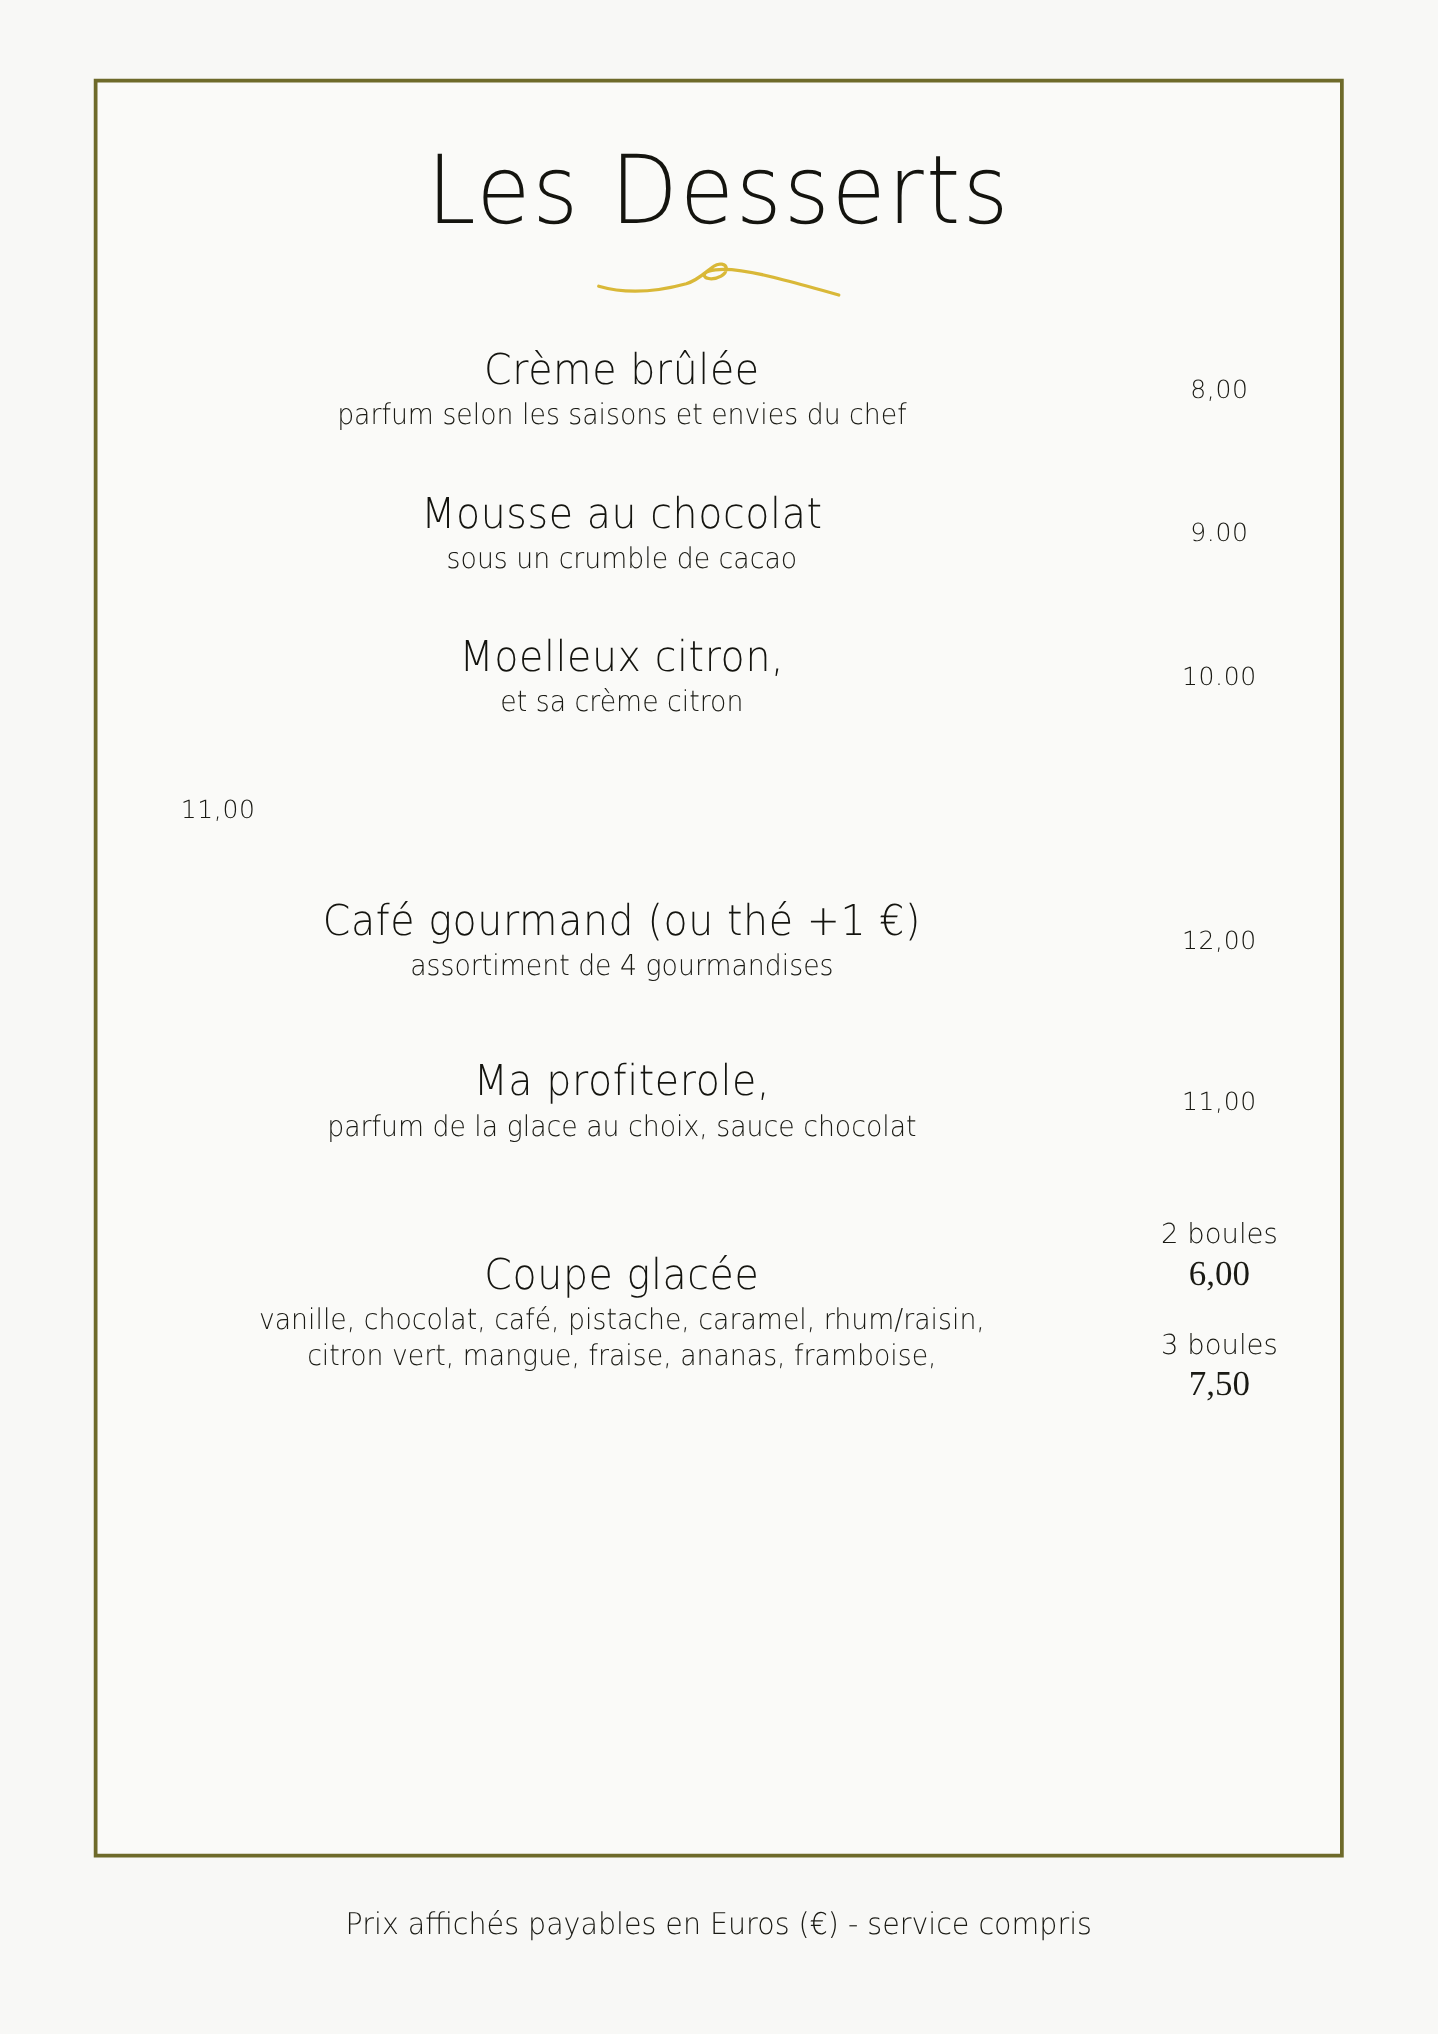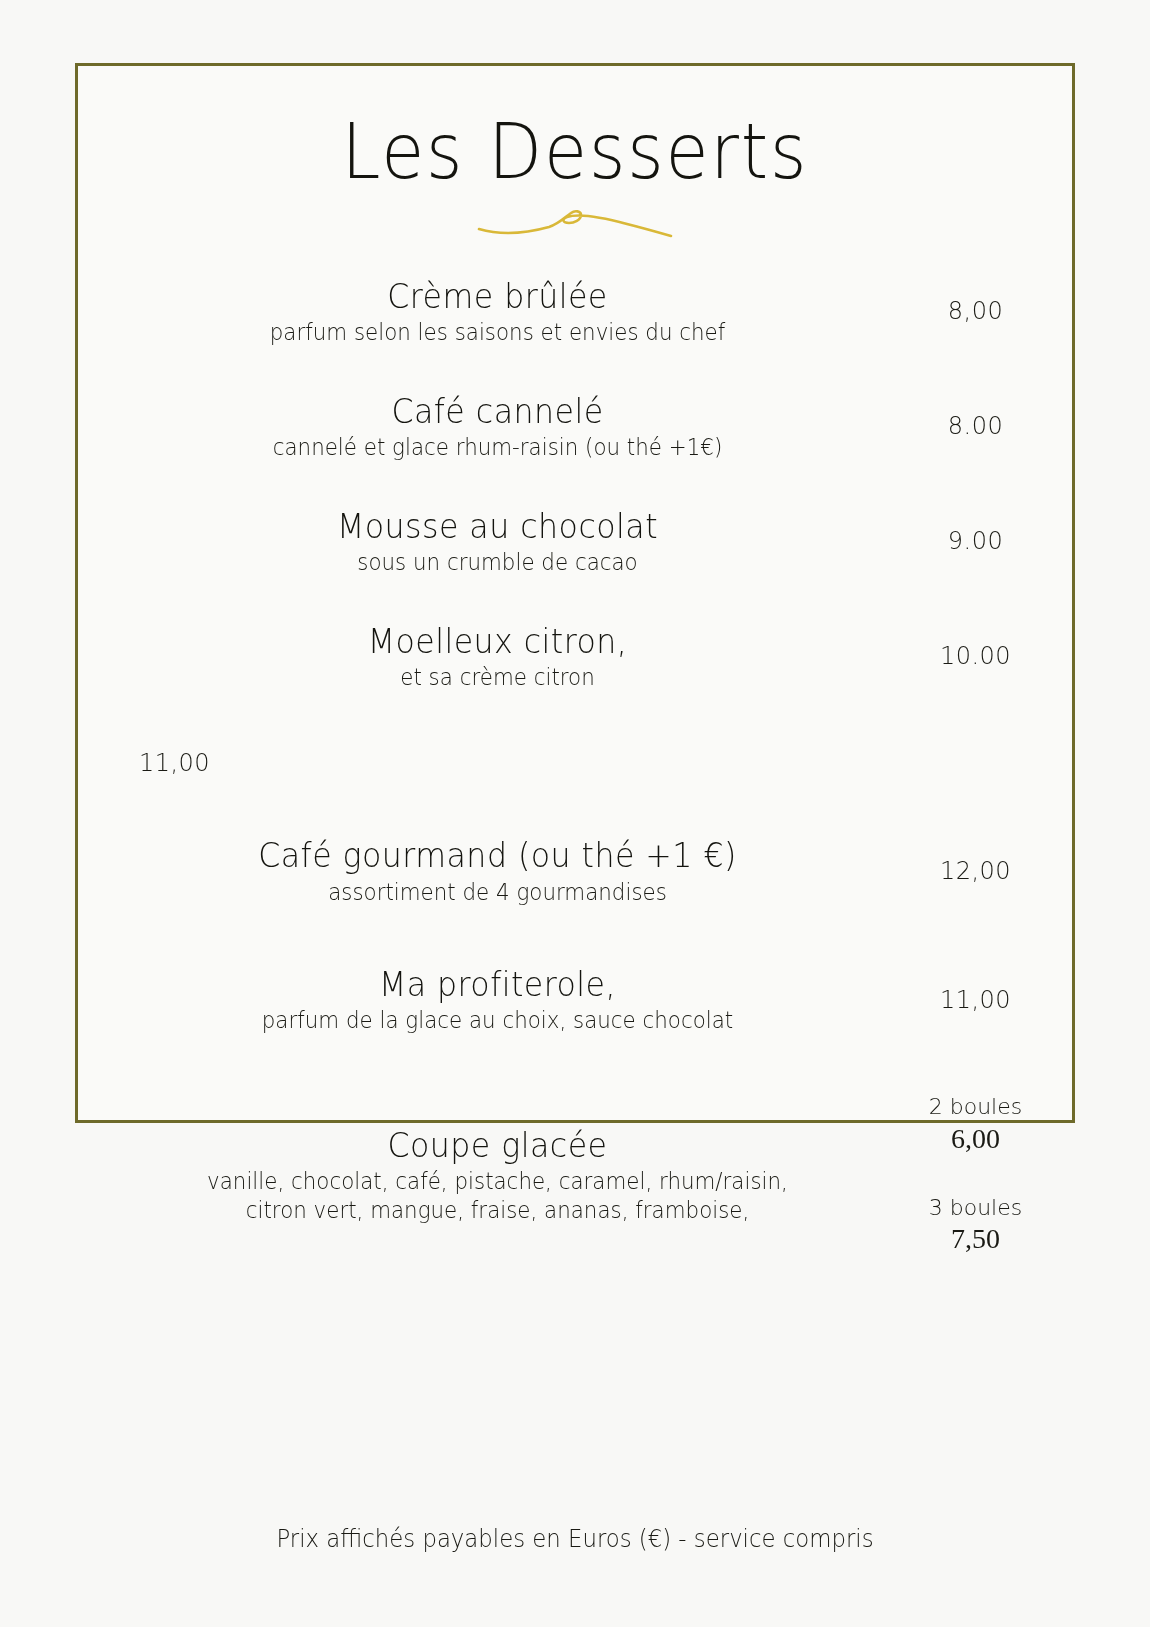--- a/index.html
+++ b/index.html
@@ -20,21 +20,21 @@
     height: 1627px;
     background: #f8f8f6;
     box-sizing: border-box;
   }
 
   .menu-frame {
     position: absolute;
     left: 75px;
     top: 63px;
     width: 1000px;
-    height: 1060px;
+    height: 1423px;
     border: 3px solid #6e6a2a;
     box-sizing: border-box;
     background: #fafaf8;
   }
 
   .menu-inner {
     position: relative;
     width: 100%;
     height: 100%;
     box-sizing: border-box;
@@ -92,35 +92,35 @@
     line-height: 1.25;
     margin-top: 2px;
     transform: scaleX(0.93);
   }
   .item-desc .desc-line {
     display: block;
   }
   .item-price {
     flex: 0 0 145px;
     text-align: center;
-    font-size: 24px;
+    font-size: 20px;
     font-weight: 300;
     color: #1a1a14;
     letter-spacing: 0.5px;
   }
 
   
   .price-tiers {
     flex: 0 0 145px;
     text-align: center;
     color: #1a1a14;
     font-weight: 300;
   }
   .tier {
-    margin-bottom: 38px;
+    margin-bottom: 26px;
   }
   .tier:last-child { margin-bottom: 0; }
   .tier-label {
     font-size: 22px;
     line-height: 1.25;
   }
   .tier-price {
     font-size: 28px;
     line-height: 1.25;
     font-family: Liberation Serif, serif;
@@ -163,29 +163,20 @@
         <div class="item gap-lg">
           <div class="item-text">
             <div class="item-name">Crème brûlée</div>
             <div class="item-desc">
               <span class="desc-line">parfum selon les saisons et envies du chef</span>
             </div>
           </div>
           <div class="item-price">8,00</div>
         </div>
 
-        <div class="item gap-lg">
-          <div class="item-text">
-            <div class="item-name">Café cannelé</div>
-            <div class="item-desc">
-              <span class="desc-line">cannelé et glace rhum-raisin (ou thé +1€)</span>
-            </div>
-          </div>
-          <div class="item-price">8.00</div>
-        </div>
 
         <div class="item gap-lg">
           <div class="item-text">
             <div class="item-name">Mousse au chocolat</div>
             <div class="item-desc">
               <span class="desc-line">sous un crumble de cacao</span>
             </div>
           </div>
           <div class="item-price">9.00</div>
         </div>

